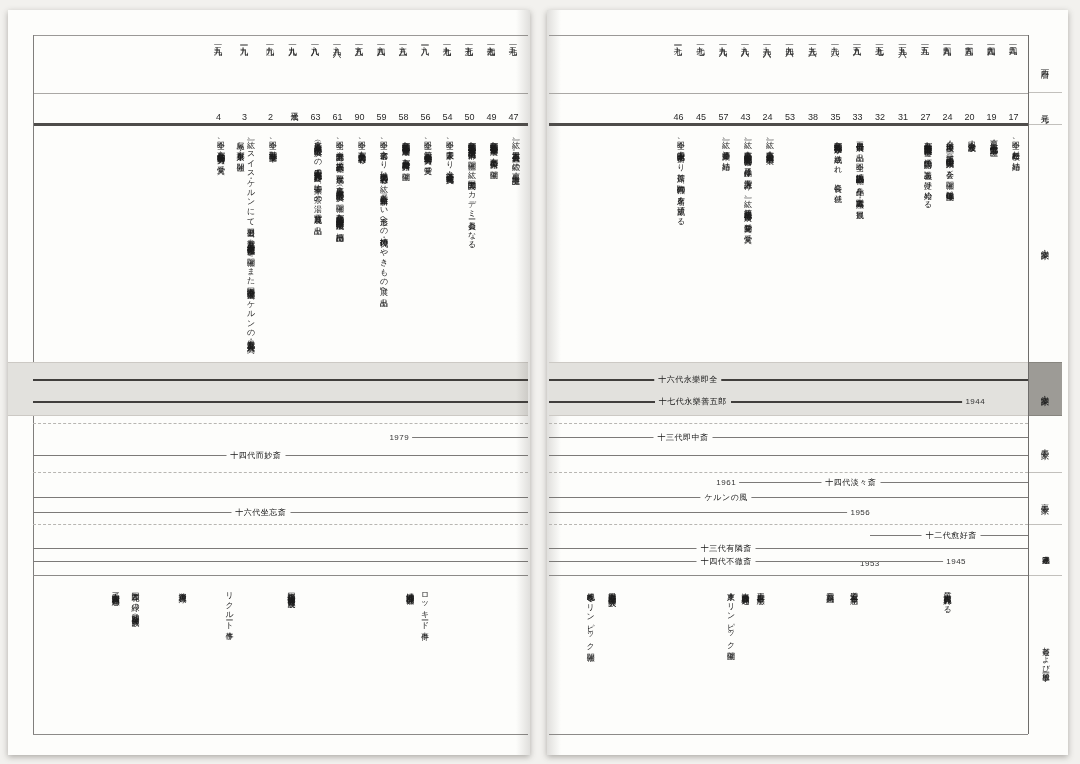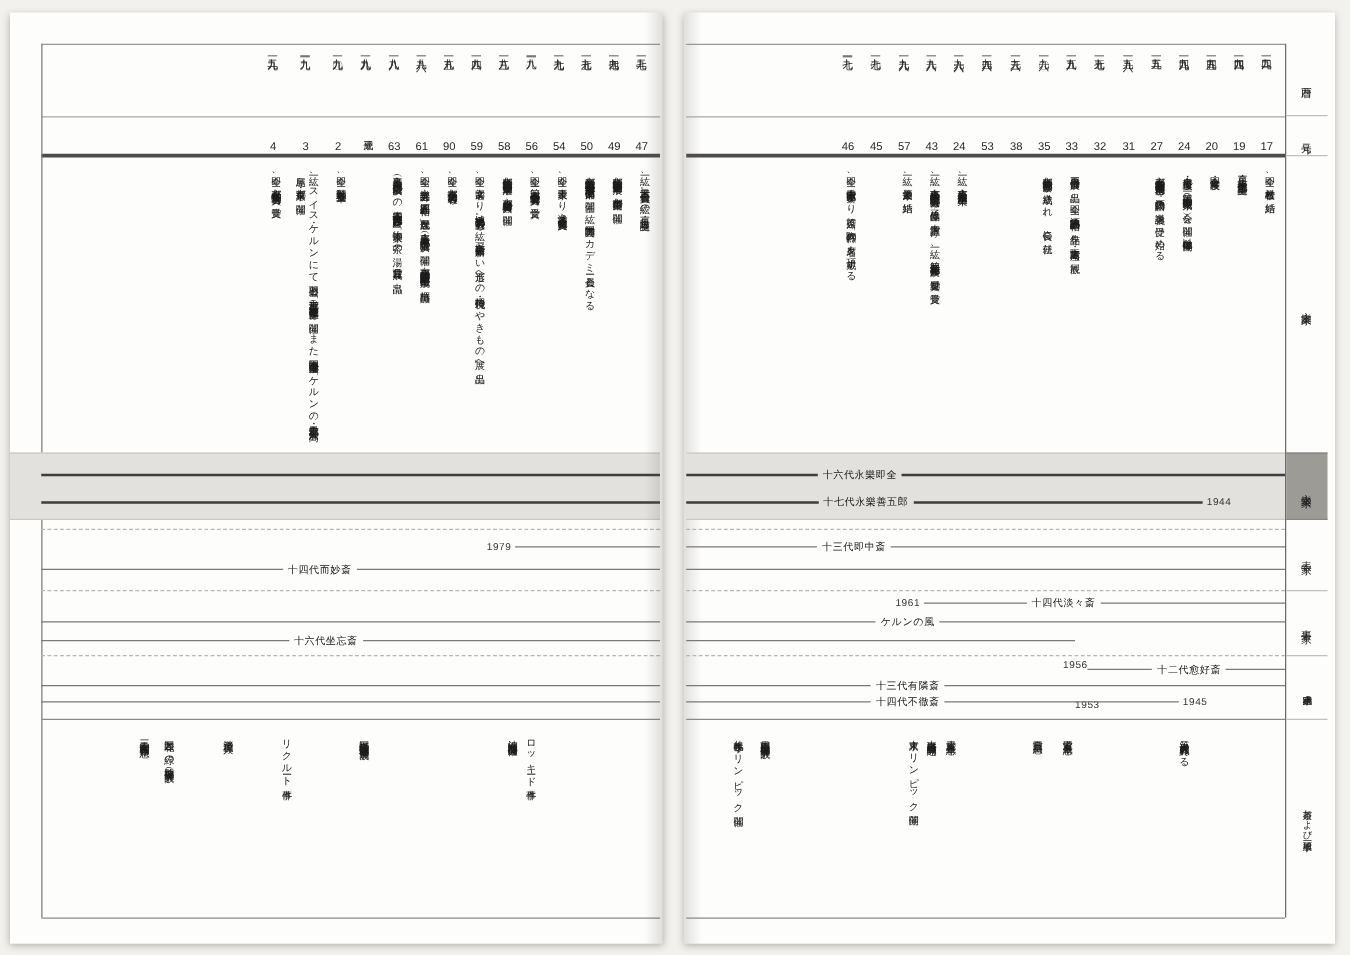--- a/index.html
+++ b/index.html
@@ -319,21 +319,21 @@
           <span class="tl-label on-band yearnum" style="top: 392px; left: 89%;">1944</span>
           <div class="tl-line" style="top: 427px; left: 0%; right: 0%;"></div>
           <span class="tl-label" style="top: 428px; left: 28%;">十三代即中斎</span>
           <div class="tl-line" style="top: 445px; left: 0%; right: 0%;"></div>
           <div class="tl-line" style="top: 472px; left: 37%; right: 0%;"></div>
           <span class="tl-label yearnum" style="top: 473px; left: 37%;">1961</span>
           <span class="tl-label" style="top: 473px; left: 63%;">十四代淡々斎</span>
           <div class="tl-line" style="top: 487px; left: 0%; right: 0%;"></div>
           <span class="tl-label" style="top: 488px; left: 37%;">ケルンの風</span>
           <div class="tl-line" style="top: 502px; left: 0%; right: 35%;"></div>
-          <span class="tl-label yearnum" style="top: 522px; left: 65%;">1956</span>
+          <span class="tl-label yearnum" style="top: 503px; left: 65%;">1956</span>
           <div class="tl-line" style="top: 525px; left: 67%; right: 0%;"></div>
           <span class="tl-label yearnum" style="top: 526px; left: 67%; margin-top: 28px;">1953</span>
           <span class="tl-label" style="top: 526px; left: 84%;">十二代愈好斎</span>
           <div class="tl-line" style="top: 538px; left: 0%; right: 0%;"></div>
           <span class="tl-label" style="top: 539px; left: 37%; text-align: right;">十三代有隣斎</span>
           <div class="tl-line" style="top: 551px; left: 0%; right: 15%;"></div>
           <span class="tl-label" style="top: 552px; left: 37%;">十四代不徹斎</span>
           <span class="tl-label yearnum" style="top: 552px; left: 85%;">1945</span>
         </div>
       <div class="events" id="right-events">

